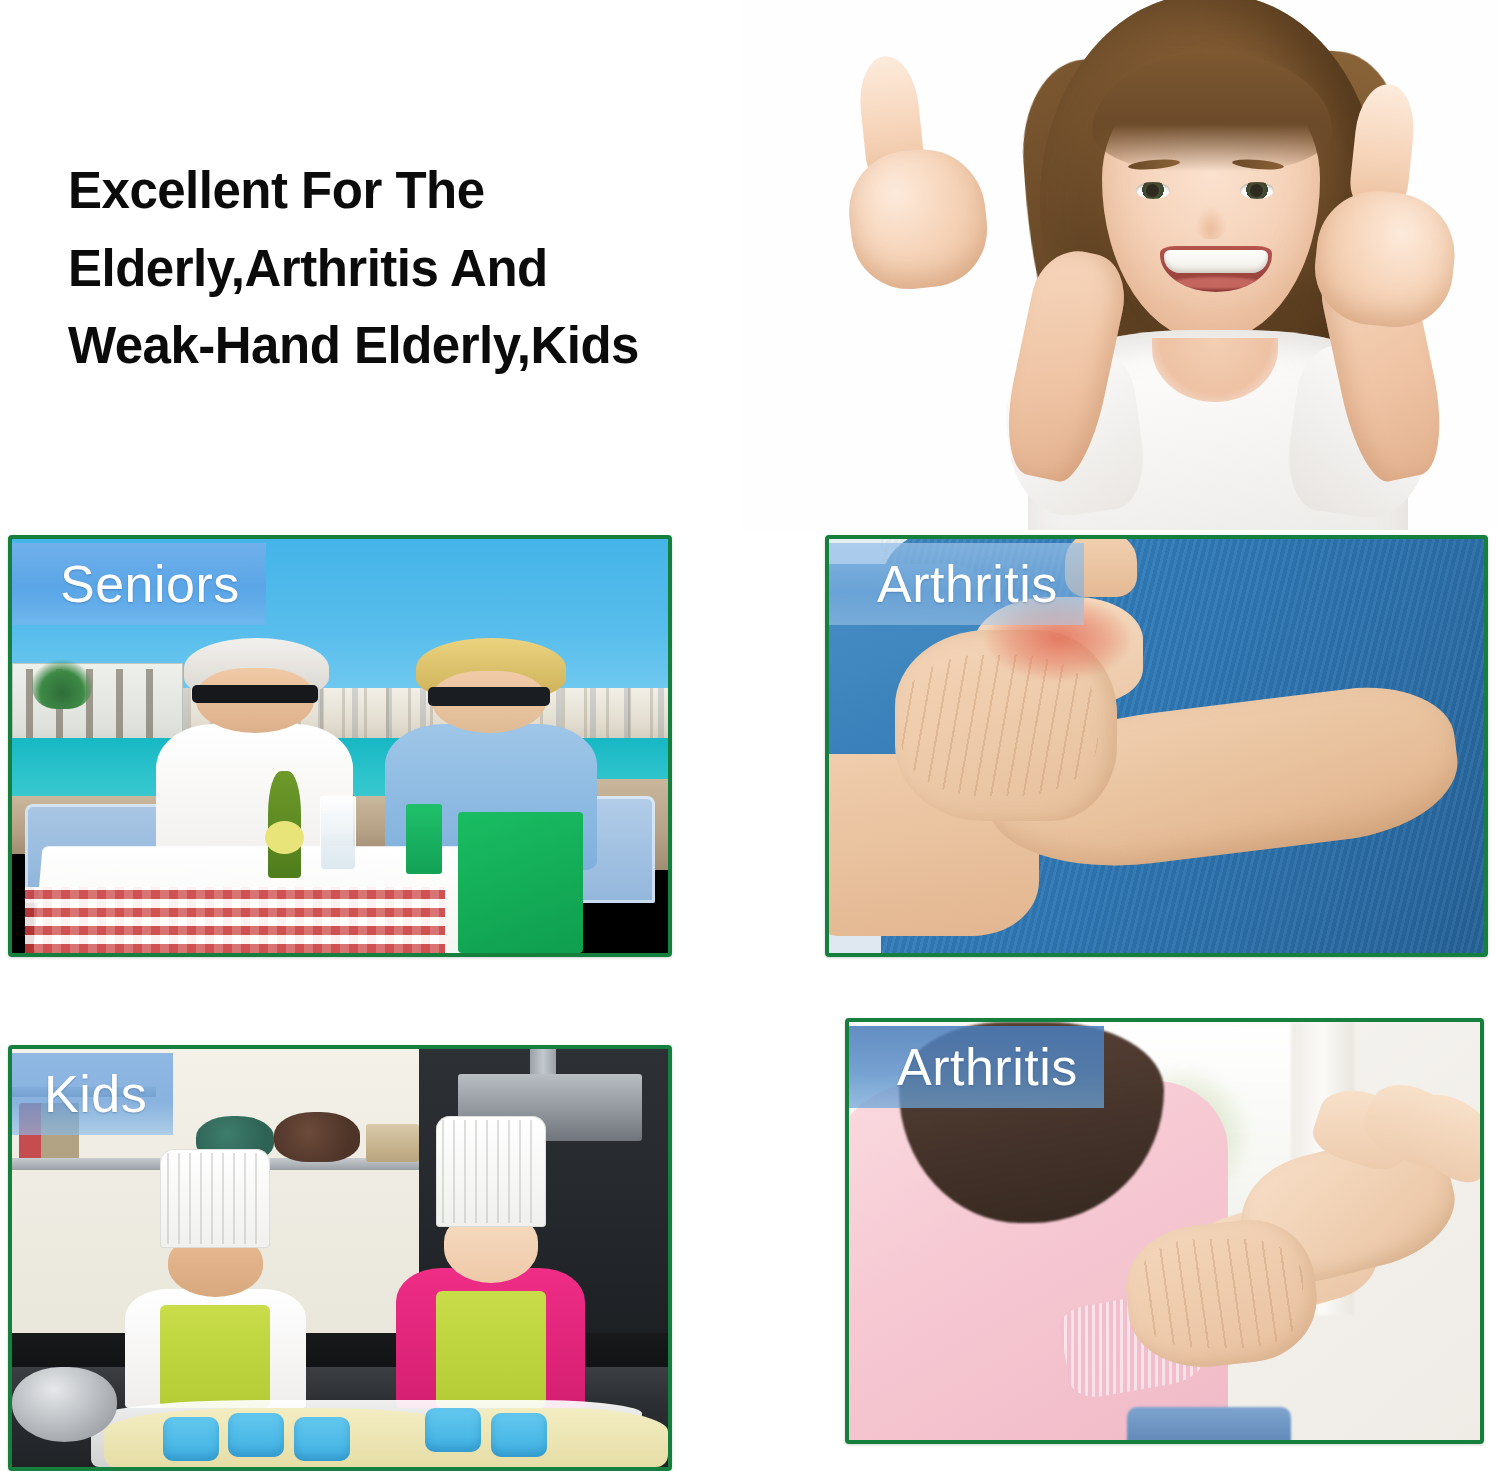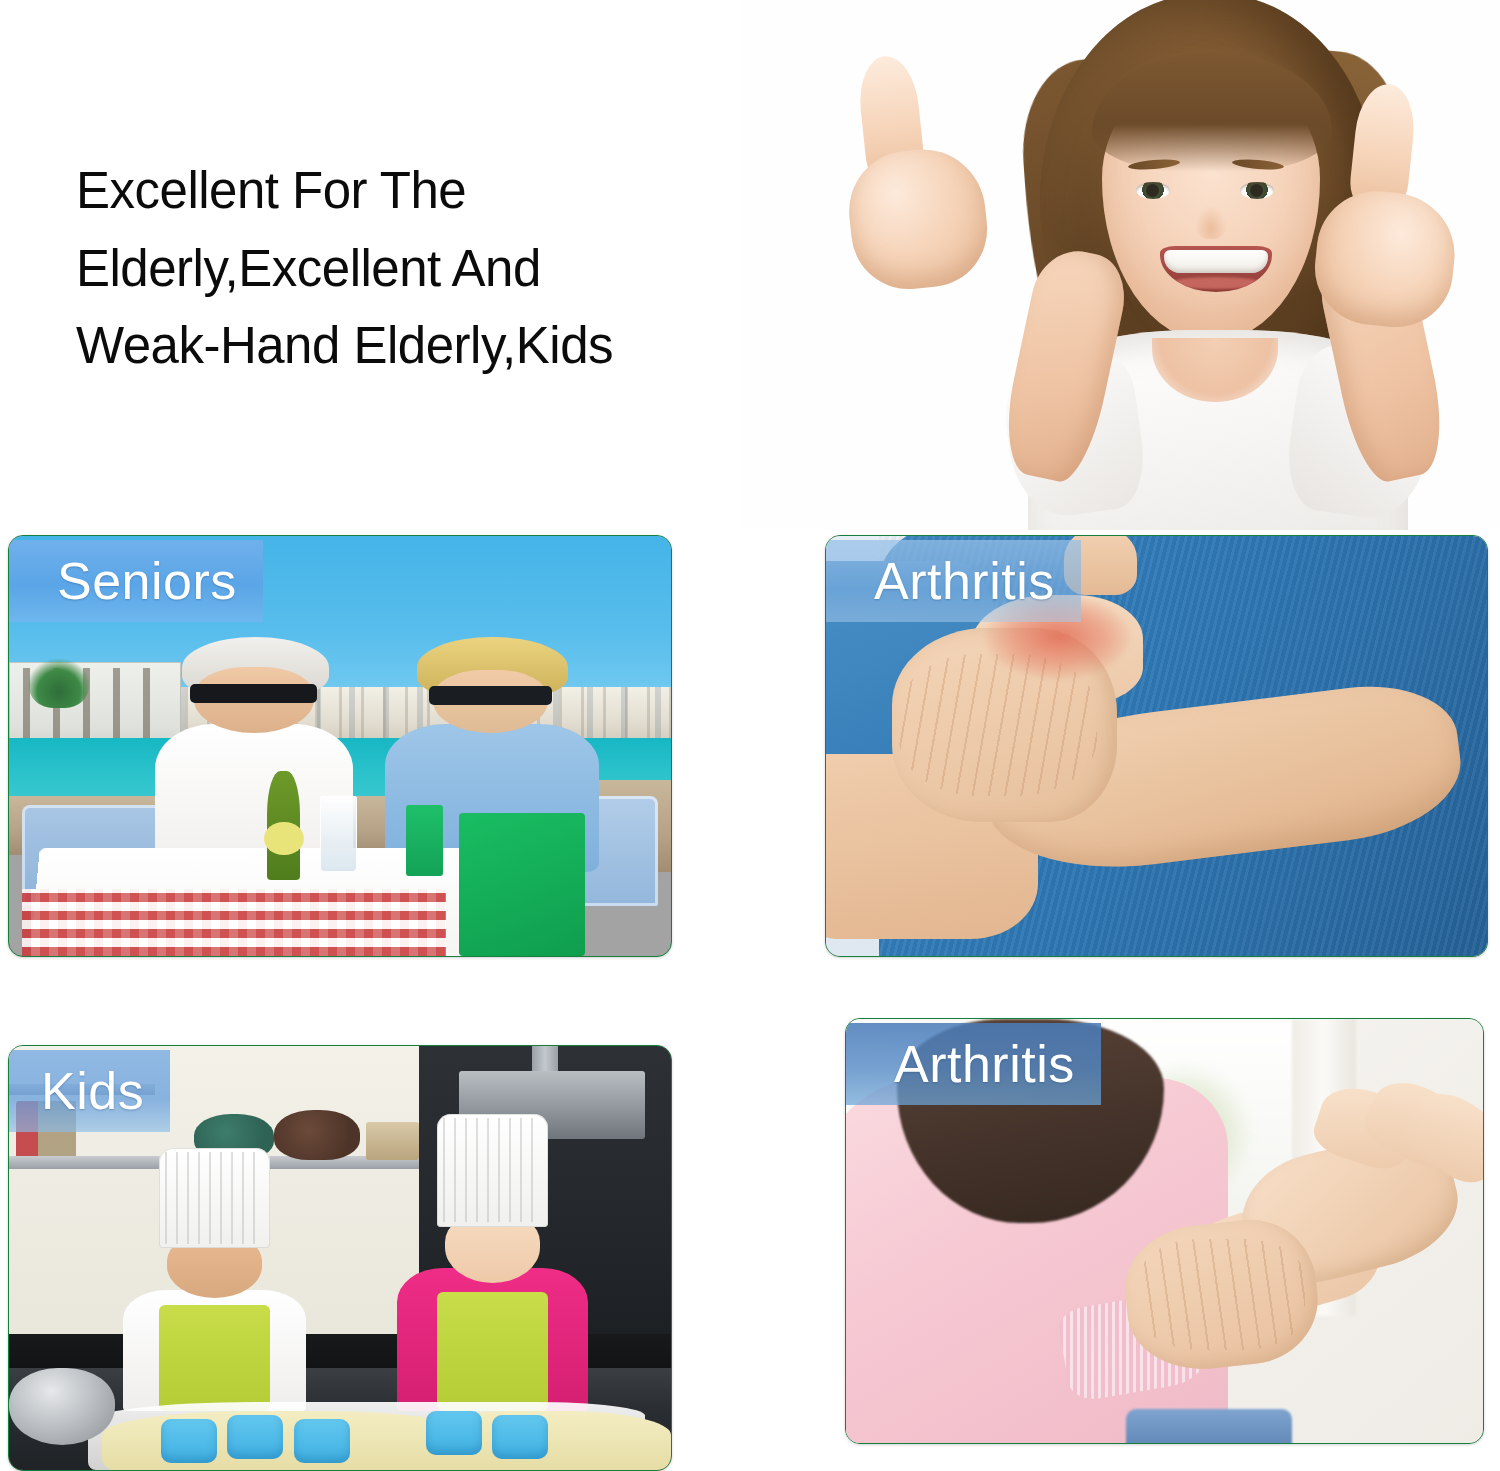--- a/index.html
+++ b/index.html
@@ -7,24 +7,24 @@
   body {
     background:#ffffff;
     font-family:"Liberation Sans", sans-serif;
     position:relative;
     overflow:hidden;
   }
 
   
   .headline {
     position:absolute;
-    left:76px; top:152px;
+    left:68px; top:152px;
     width:760px;
     font-size:51px;
-    font-weight:normal;
+    font-weight:bold;
     line-height:1.52;
     color:#0b0b0b;
     letter-spacing:-0.5px;
     z-index:5;
   }
   .headline .ln { display:block; white-space:nowrap; }
 
   
   .hero {
     position:absolute;
@@ -152,25 +152,25 @@
     border-radius:44% 46% 42% 42%;
     background:radial-gradient(ellipse at 60% 30%, #fdeadb 0%, #f5d2b6 50%, #e8bb99 100%);
     box-shadow:inset 0 -12px 22px rgba(196,140,100,.42); transform:rotate(6deg); }
   .g-thumb2 { position:absolute; left:58px; top:22px; width:58px; height:126px;
     background:linear-gradient(180deg,#fdebdc 0%,#f6d4b9 58%,#ebc09e 100%);
     border-radius:52% 52% 34% 34% / 42% 42% 24% 24%; transform:rotate(6deg); }
 
   
   .card {
     position:absolute;
-    border-radius:15px;
+    border-radius:4px;
     overflow:hidden;
-    border:1px solid #15803d;
+    border:4px solid #15803d;
     box-shadow:0 1px 3px rgba(0,0,0,.18);
-    background:#a3a3a3;
+    background:#000000;
   }
   .card.c1 { left:8px;   top:535px;  width:664px; height:422px; }
   .card.c2 { left:825px; top:535px;  width:663px; height:422px; }
   .card.c3 { left:8px;   top:1045px; width:664px; height:426px; }
   .card.c4 { left:825px; top:1018px; width:639px; height:426px;margin-left:20px; }
 
   .photo { position:absolute; inset:0; overflow:hidden; }
 
   .tag {
     position:absolute; left:0; top:4px;
@@ -390,21 +390,21 @@
     background:repeating-linear-gradient(82deg, rgba(198,150,112,.38) 0 2px, rgba(255,255,255,0) 2px 17px);
     border-radius:36%; }
   .ar-jean { position:absolute; left:44%; top:92%; width:26%; height:10%;
     background:linear-gradient(180deg,#7fa4cf,#5d85b5); border-radius:10px 10px 0 0; filter:blur(1px); }
 </style>
 </head>
 <body>
 
 <div class="headline">
   <span class="ln">Excellent For The</span>
-  <span class="ln">Elderly,Excellent And</span>
+  <span class="ln">Elderly,Arthritis And</span>
   <span class="ln">Weak-Hand Elderly,Kids</span>
 </div>
 
 <div class="hero">
   <div class="hero-bg"></div>
   <div class="g-hair-side-l"></div>
   <div class="g-hair-side-r"></div>
   <div class="g-hair"></div>
   <div class="g-face"></div>
   <div class="g-fringe"></div>

